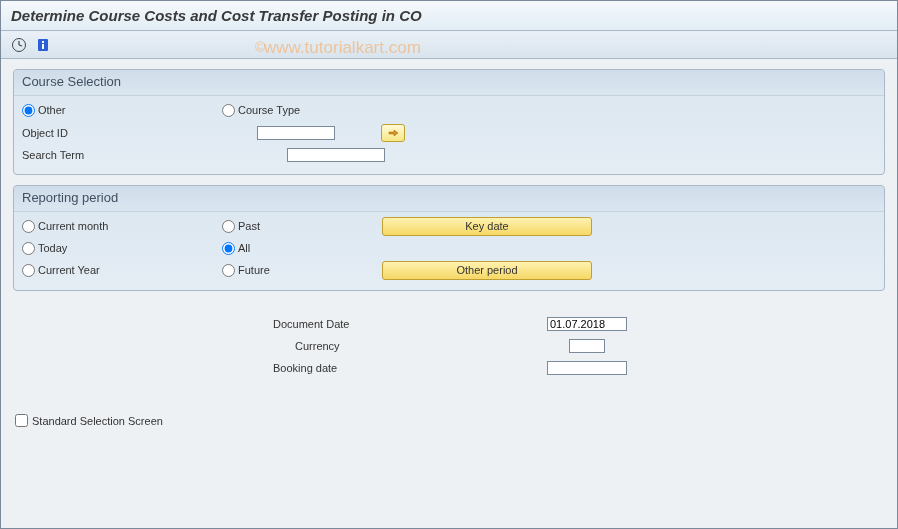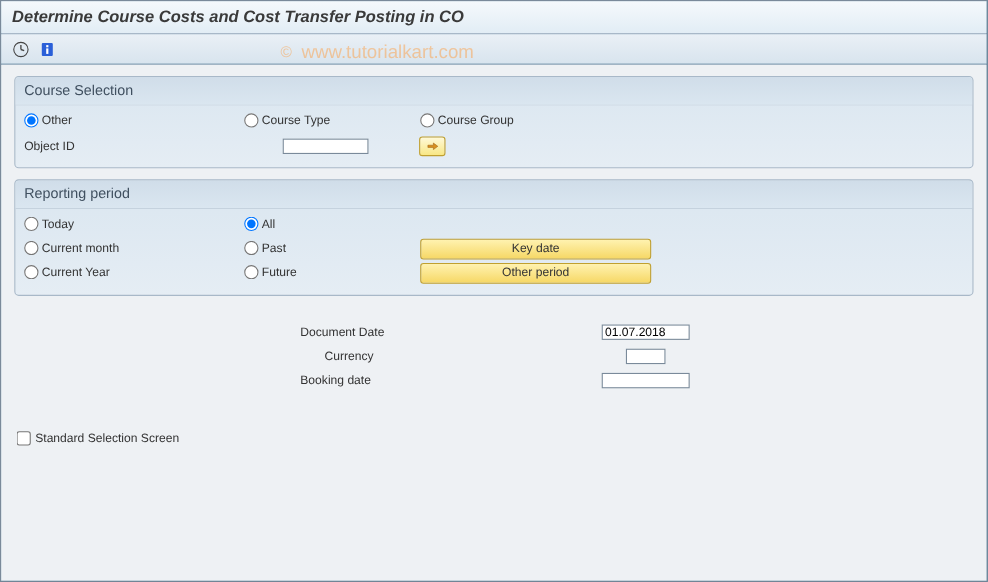--- a/index.html
+++ b/index.html
@@ -41,21 +41,21 @@
     .toolbar-btn {
       width: 20px;
       height: 20px;
       display: inline-flex;
       align-items: center;
       justify-content: center;
       cursor: pointer;
     }
     .watermark {
       position: absolute;
-      left: 274px;
+      left: 264px;
       top: 38px;
       color: rgba(255, 150, 50, 0.45);
       font-size: 17px;
       font-weight: normal;
       pointer-events: none;
     }
     .watermark-sym {
       position: absolute;
       left: 255px;
       top: 39px;
@@ -209,72 +209,70 @@
               <input type="radio" name="cs" checked="" style="">
               <span class="lbl">Other</span>
             </label>
           </div>
           <div class="col2">
             <label class="radio-wrap">
               <input type="radio" name="cs" style="">
               <span class="lbl">Course Type</span>
             </label>
           </div>
-          <div class="col3">
-            <label class="radio-wrap">
-              <input type="radio" name="cs" style="">
-              <span class="lbl">Course Group</span>
-            </label>
-          </div>
         </div>
         <div class="row">
           <div class="lbl" style="width:235px;">Object ID</div>
           <input type="text" class="input-sm" value="" style="">
           <div style="width:46px;"></div>
           <span class="icon-btn-yellow">
             <svg width="12" height="10" viewBox="0 0 12 10">
               <path d="M2 4 L7 4 L7 2 L11 5 L7 8 L7 6 L2 6 Z" fill="#d89020" stroke="#a06010" stroke-width="0.5"></path>
             </svg>
           </span>
         </div>
+        <div class="row">
+          <div class="lbl" style="width:265px;">Search Term</div>
+          <input type="text" class="input-md" value="" style="">
+        </div>
       </div>
     </div>
 
     <div class="group-box">
       <div class="group-title">Reporting period</div>
       <div class="group-body">
         <div class="row">
           <div class="col1">
             <label class="radio-wrap">
               <input type="radio" name="rp" style="">
+              <span class="lbl">Current month</span>
+            </label>
+          </div>
+          <div class="col2">
+            <label class="radio-wrap">
+              <input type="radio" name="rp" style="">
+              <span class="lbl">Past</span>
+            </label>
+          </div>
+          <div>
+            <button class="long-btn">Key date</button>
+          </div>
+        </div>
+        <div class="row">
+          <div class="col1">
+            <label class="radio-wrap">
+              <input type="radio" name="rp" style="">
               <span class="lbl">Today</span>
             </label>
           </div>
           <div class="col2">
             <label class="radio-wrap">
               <input type="radio" name="rp" checked="" style="">
               <span class="lbl">All</span>
             </label>
-          </div>
-        </div>
-        <div class="row">
-          <div class="col1">
-            <label class="radio-wrap">
-              <input type="radio" name="rp" style="">
-              <span class="lbl">Current month</span>
-            </label>
-          </div>
-          <div class="col2">
-            <label class="radio-wrap">
-              <input type="radio" name="rp" style="">
-              <span class="lbl">Past</span>
-            </label>
-          </div>
-          <div>
-            <button class="long-btn">Key date</button>
           </div>
         </div>
         <div class="row">
           <div class="col1">
             <label class="radio-wrap">
               <input type="radio" name="rp" style="">
               <span class="lbl">Current Year</span>
             </label>
           </div>
           <div class="col2">

